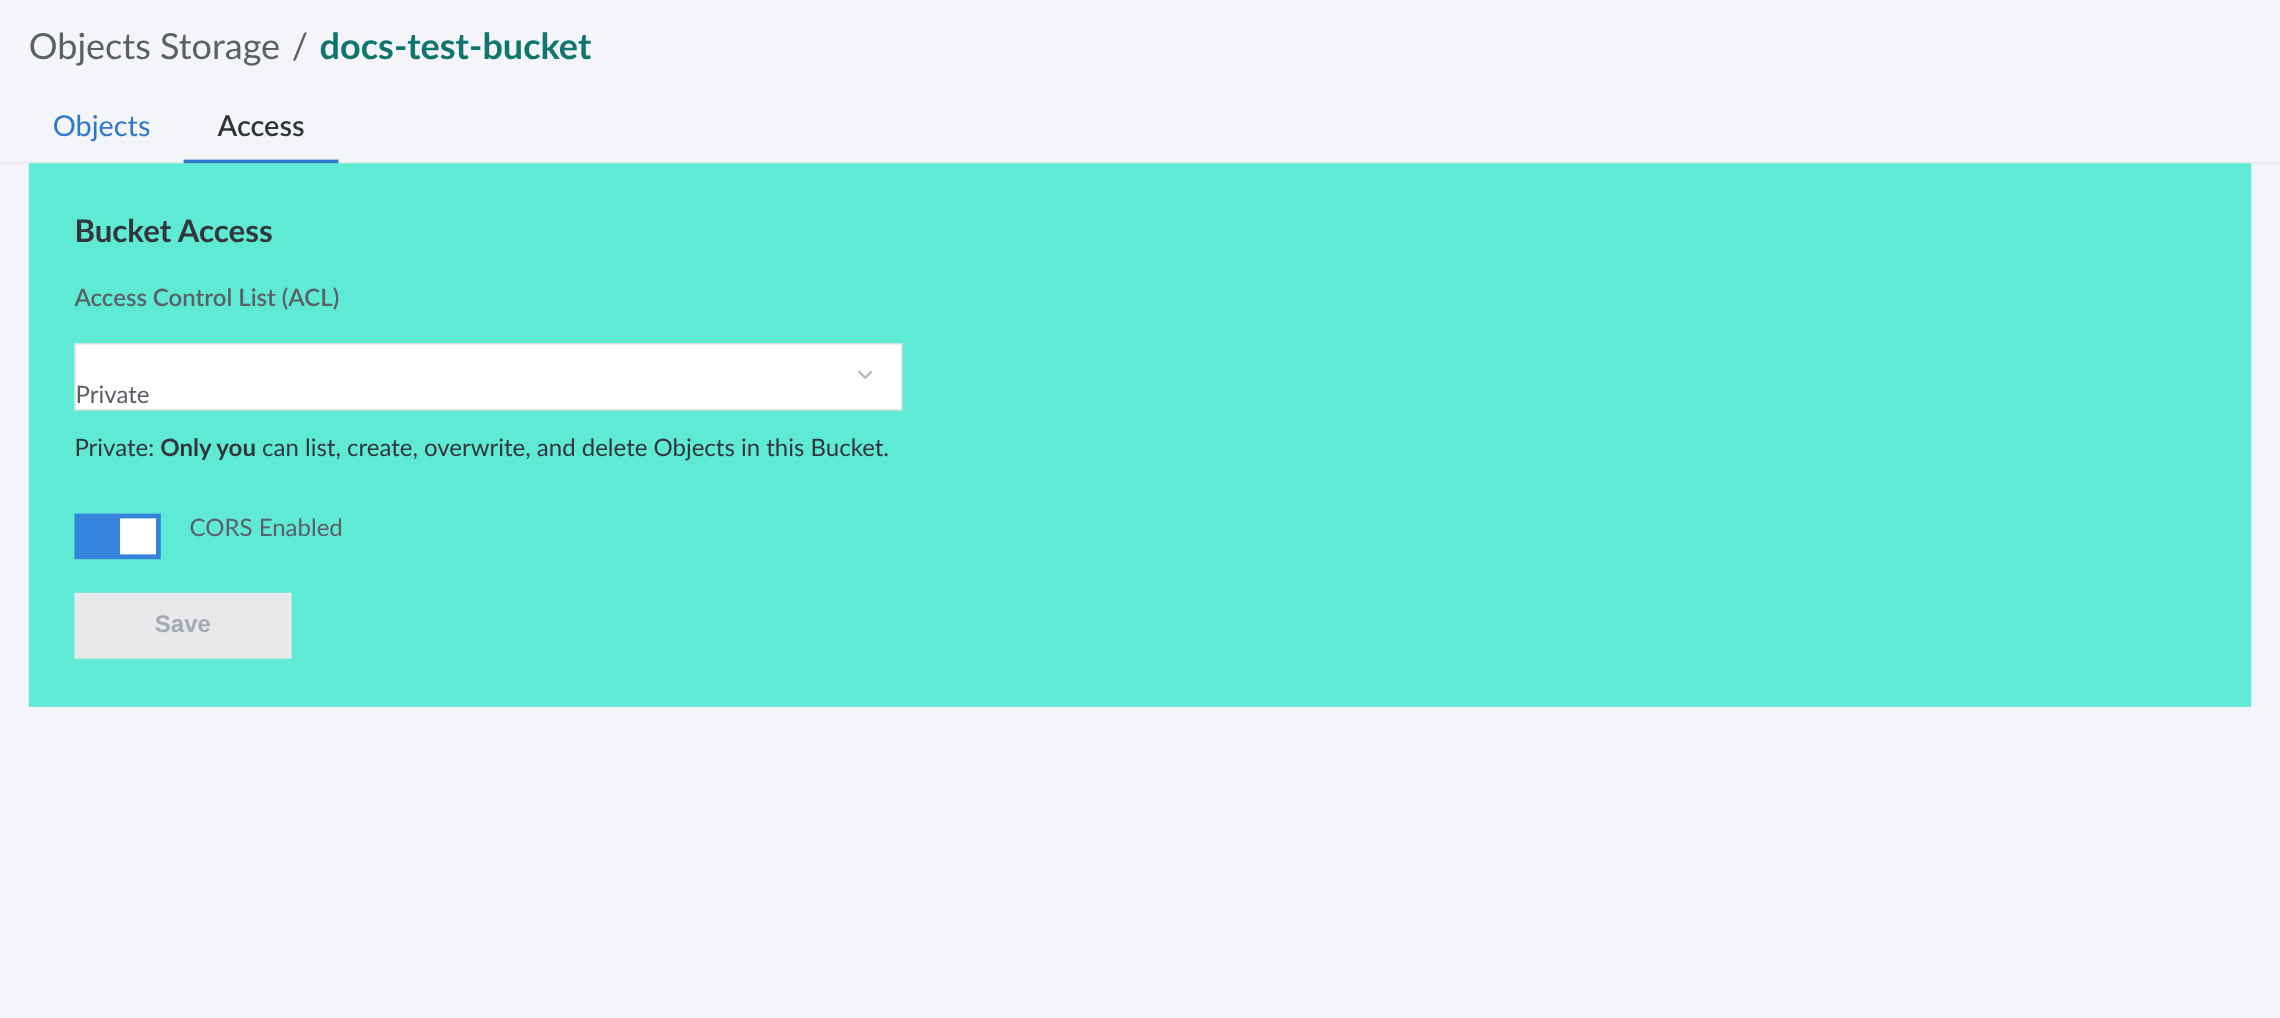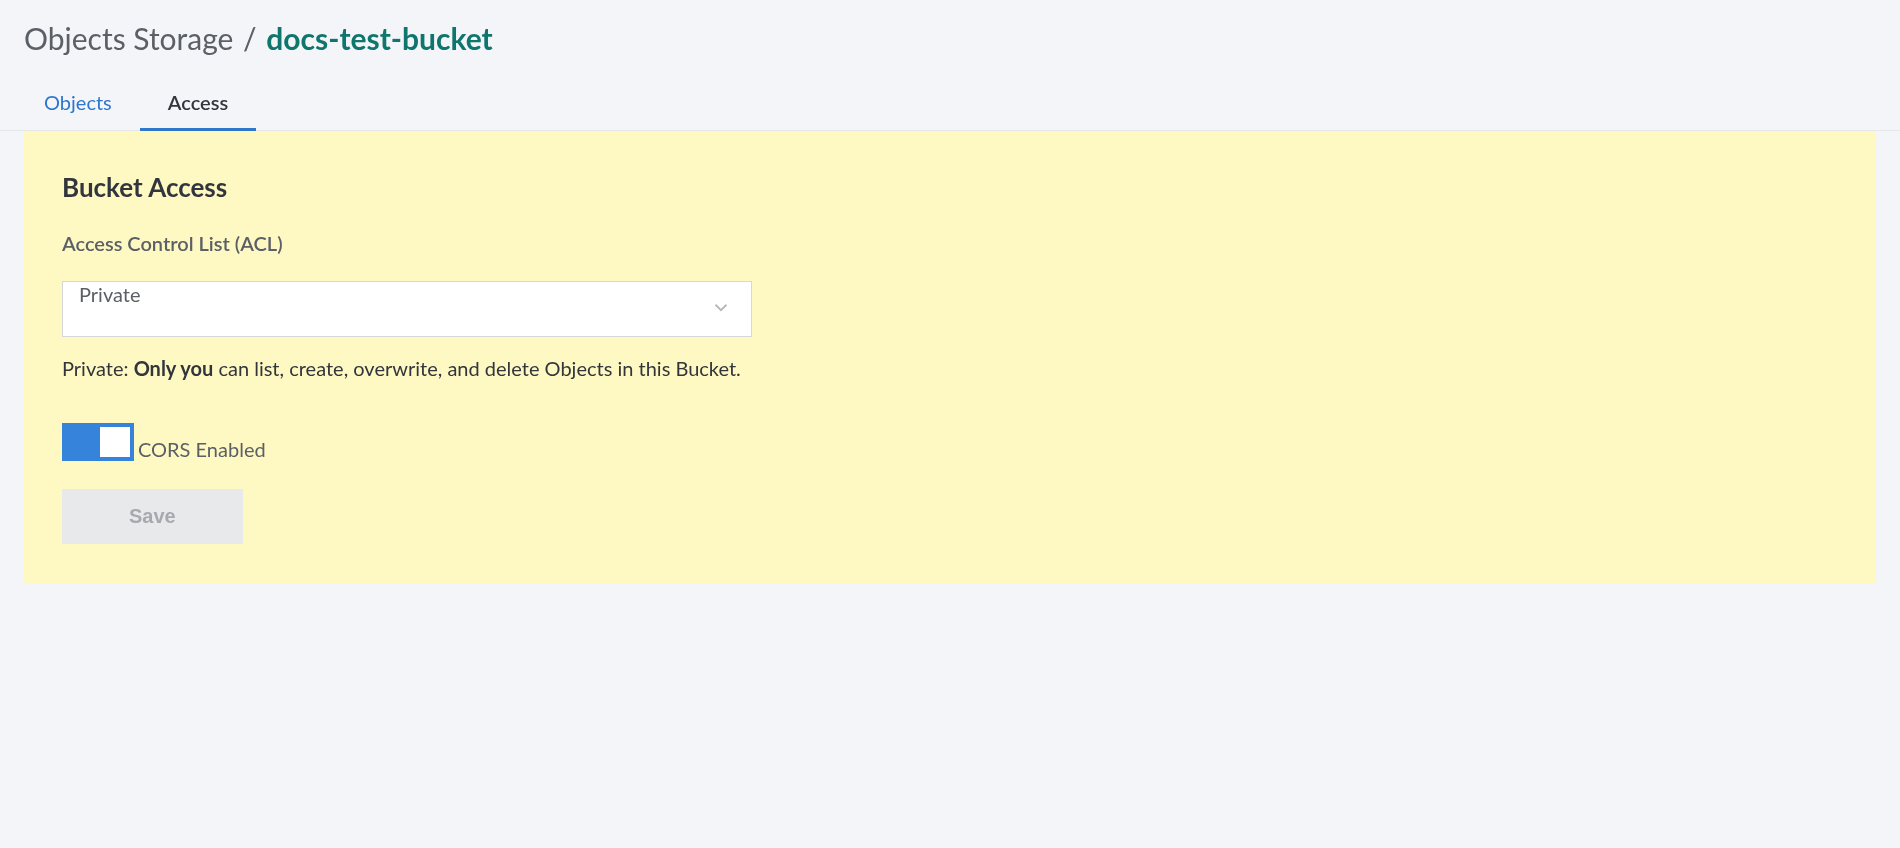--- a/index.html
+++ b/index.html
@@ -22,35 +22,35 @@
   .breadcrumb .sep { color: #5b5f66; margin: 0 2px; }
   .breadcrumb .current { color: #0f766e; font-weight: 700; }
   .tabs {
     display: flex;
     padding: 0 24px;
     gap: 0;
     border-bottom: 1px solid #e7e7e9;
   }
   .tab {
     padding: 14px 28px 14px 28px;
-    font-size: 20px;
+    font-size: 24px;
     color: #2e77cc;
     cursor: pointer;
     border-bottom: 3px solid transparent;
     margin-bottom: -1px;
     font-weight: 400;
   }
   .tab:first-child { padding-left: 20px; }
   .tab.active {
     color: #32363c;
     font-weight: 600;
     border-bottom: 3px solid #2e77cc;
   }
   .panel {
-    background: #fef9c3;
+    background: #5eead4;
     margin: 0 24px 24px 24px;
     padding: 40px 38px 40px 38px;
   }
   .panel-title {
     font-size: 26px;
     font-weight: 700;
     color: #32363c;
     margin-bottom: 28px;
   }
   .field-label {
@@ -65,44 +65,44 @@
     max-width: 100%;
     margin-bottom: 16px;
   }
   .select {
     width: 100%;
     height: 56px;
     border: 1px solid #d6d7da;
     background: #fff;
     font-size: 20px;
     color: #5b5f66;
-    padding: 0 40px 0 16px;
+    padding: 0 40px 0 0;
     display: flex;
-    align-items: flex-start;
+    align-items: flex-end;
     cursor: pointer;
   }
   .select-chevron {
     position: absolute;
     right: 20px;
     top: 50%;
     transform: translateY(-50%);
     pointer-events: none;
   }
   .select-chevron svg { width: 22px; height: 22px; stroke: #b3b8be; fill:none; stroke-width:2; }
   .help-text {
     font-size: 20px;
     color: #32363c;
     line-height: 1.5;
     margin-bottom: 40px;
   }
   .help-text .strong { font-weight: 700; }
   .toggle-row {
     display: flex;
-    align-items: flex-end;
-    gap: 4px;
+    align-items: flex-start;
+    gap: 24px;
     margin-bottom: 28px;
   }
   .toggle {
     width: 72px;
     height: 38px;
     background: #3683dc;
     position: relative;
     cursor: pointer;
   }
   .toggle-knob {

